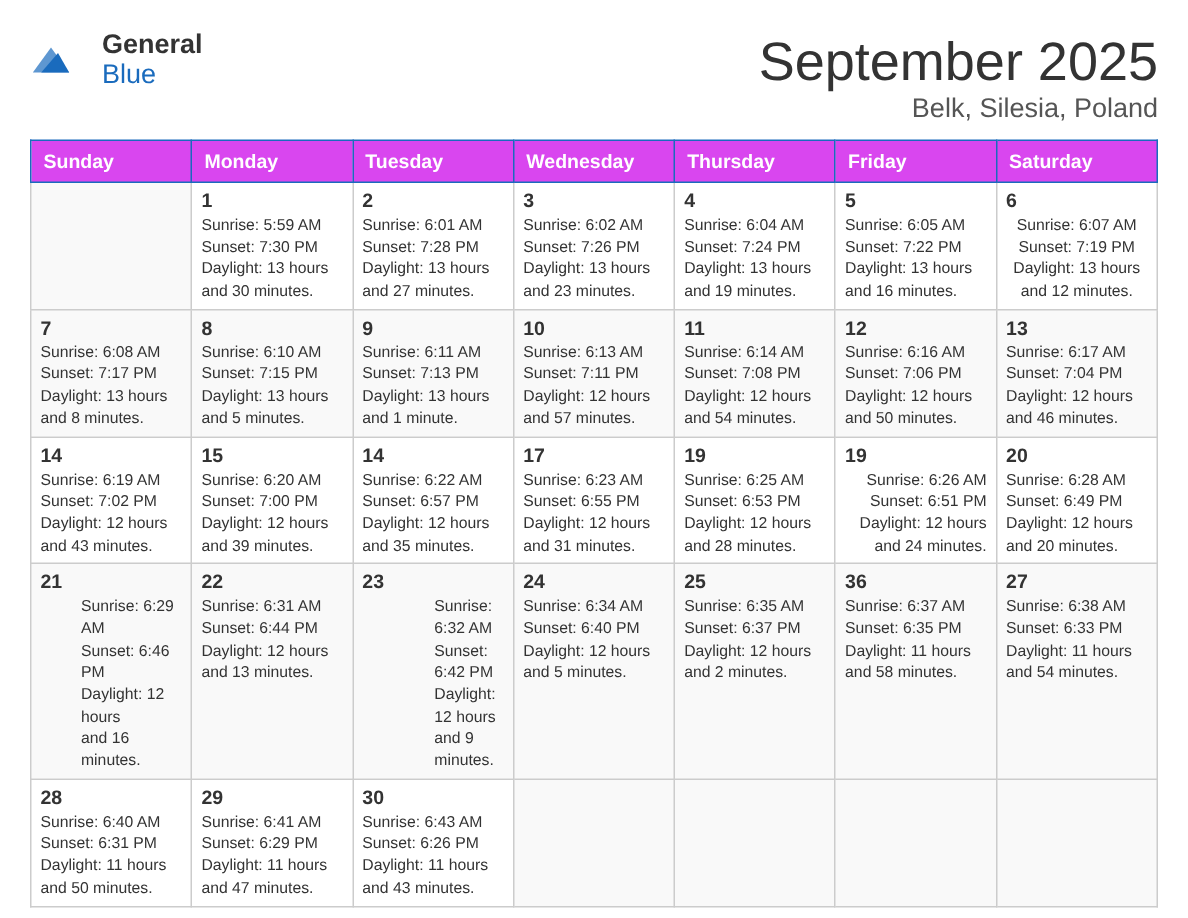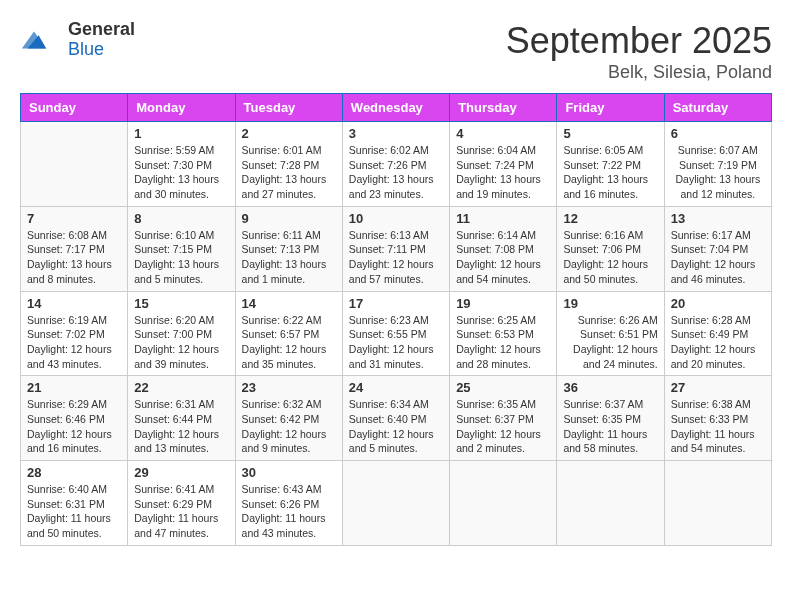--- a/index.html
+++ b/index.html
@@ -275,35 +275,35 @@
           <span class="day-number">20</span>
           <div class="day-info" style="white-space: pre-line;">Sunrise: 6:28 AM
 Sunset: 6:49 PM
 Daylight: 12 hours
 and 20 minutes.</div>
         </td>
       </tr>
       <tr>
         <td>
           <span class="day-number">21</span>
-          <div class="day-info" style="white-space: pre-line;">Sunrise: 6:29 AM
+          <div class="day-info" style="white-space: pre-line; margin-left: 27px;">Sunrise: 6:29 AM
 Sunset: 6:46 PM
 Daylight: 12 hours
 and 16 minutes.</div>
         </td>
         <td>
           <span class="day-number">22</span>
           <div class="day-info" style="white-space: pre-line;">Sunrise: 6:31 AM
 Sunset: 6:44 PM
 Daylight: 12 hours
 and 13 minutes.</div>
         </td>
         <td>
           <span class="day-number">23</span>
-          <div class="day-info" style="white-space: pre-line;">Sunrise: 6:32 AM
+          <div class="day-info" style="white-space: pre-line; margin-left: 48px;">Sunrise: 6:32 AM
 Sunset: 6:42 PM
 Daylight: 12 hours
 and 9 minutes.</div>
         </td>
         <td>
           <span class="day-number">24</span>
           <div class="day-info" style="white-space: pre-line;">Sunrise: 6:34 AM
 Sunset: 6:40 PM
 Daylight: 12 hours
 and 5 minutes.</div>

